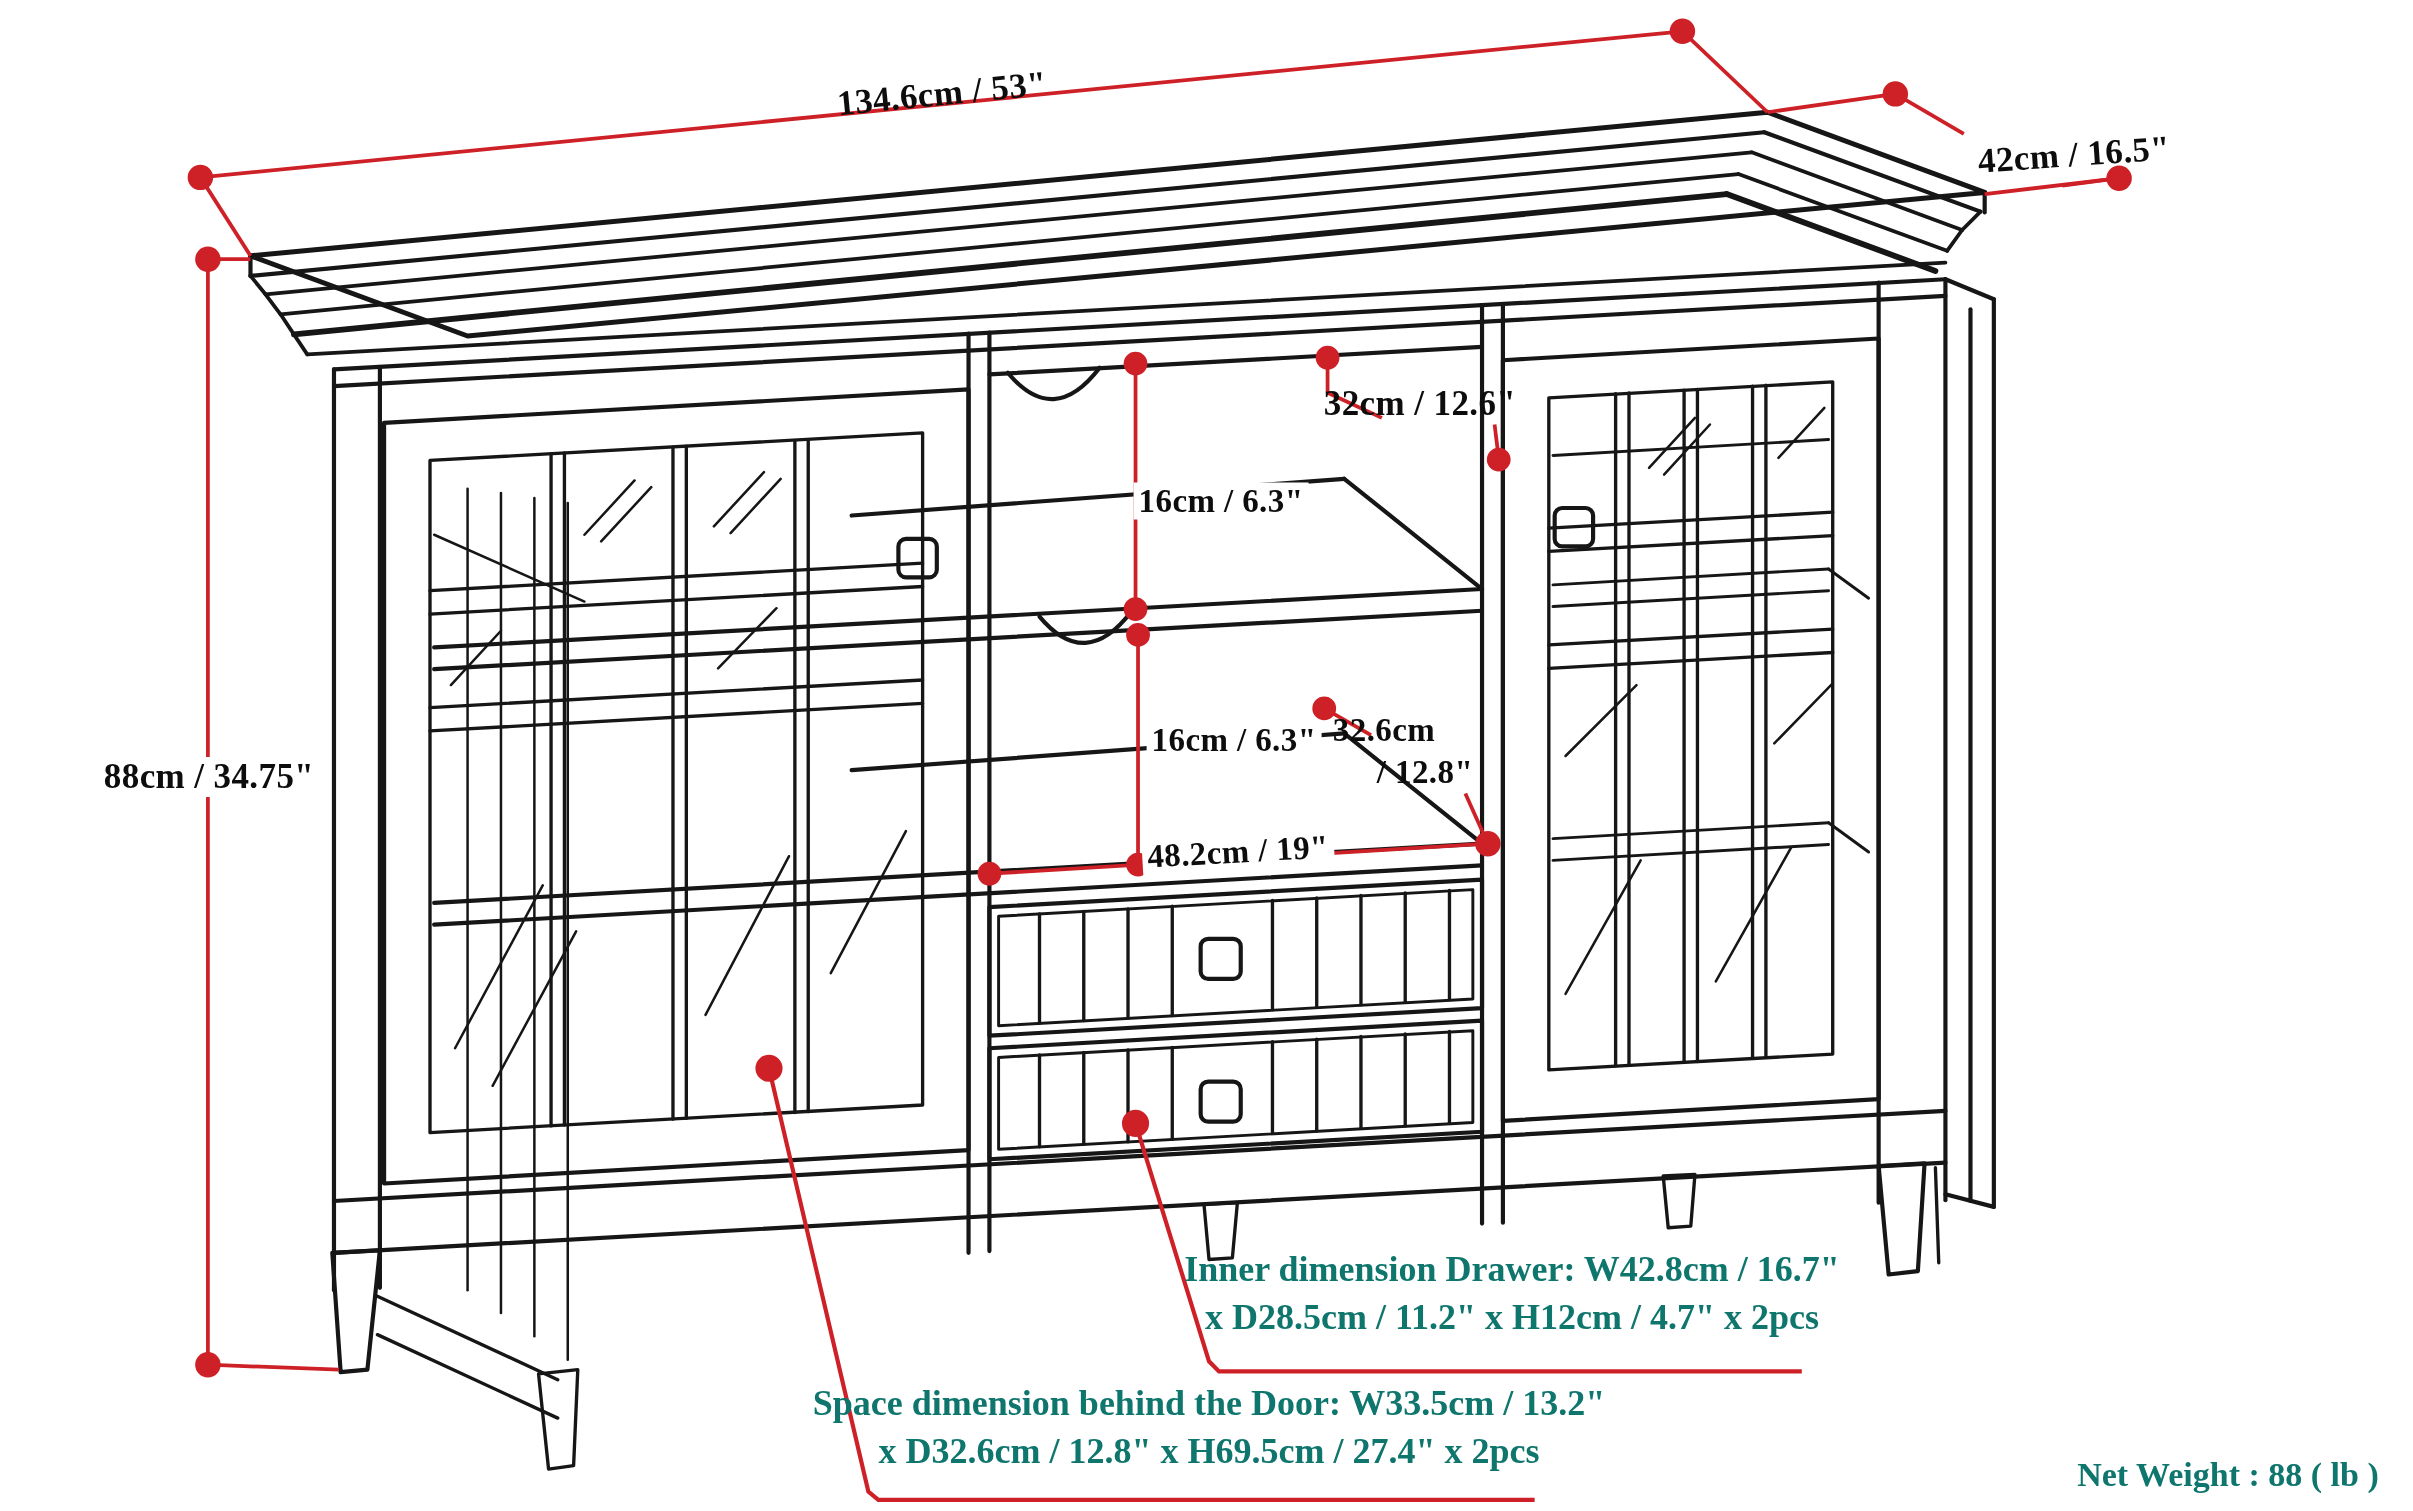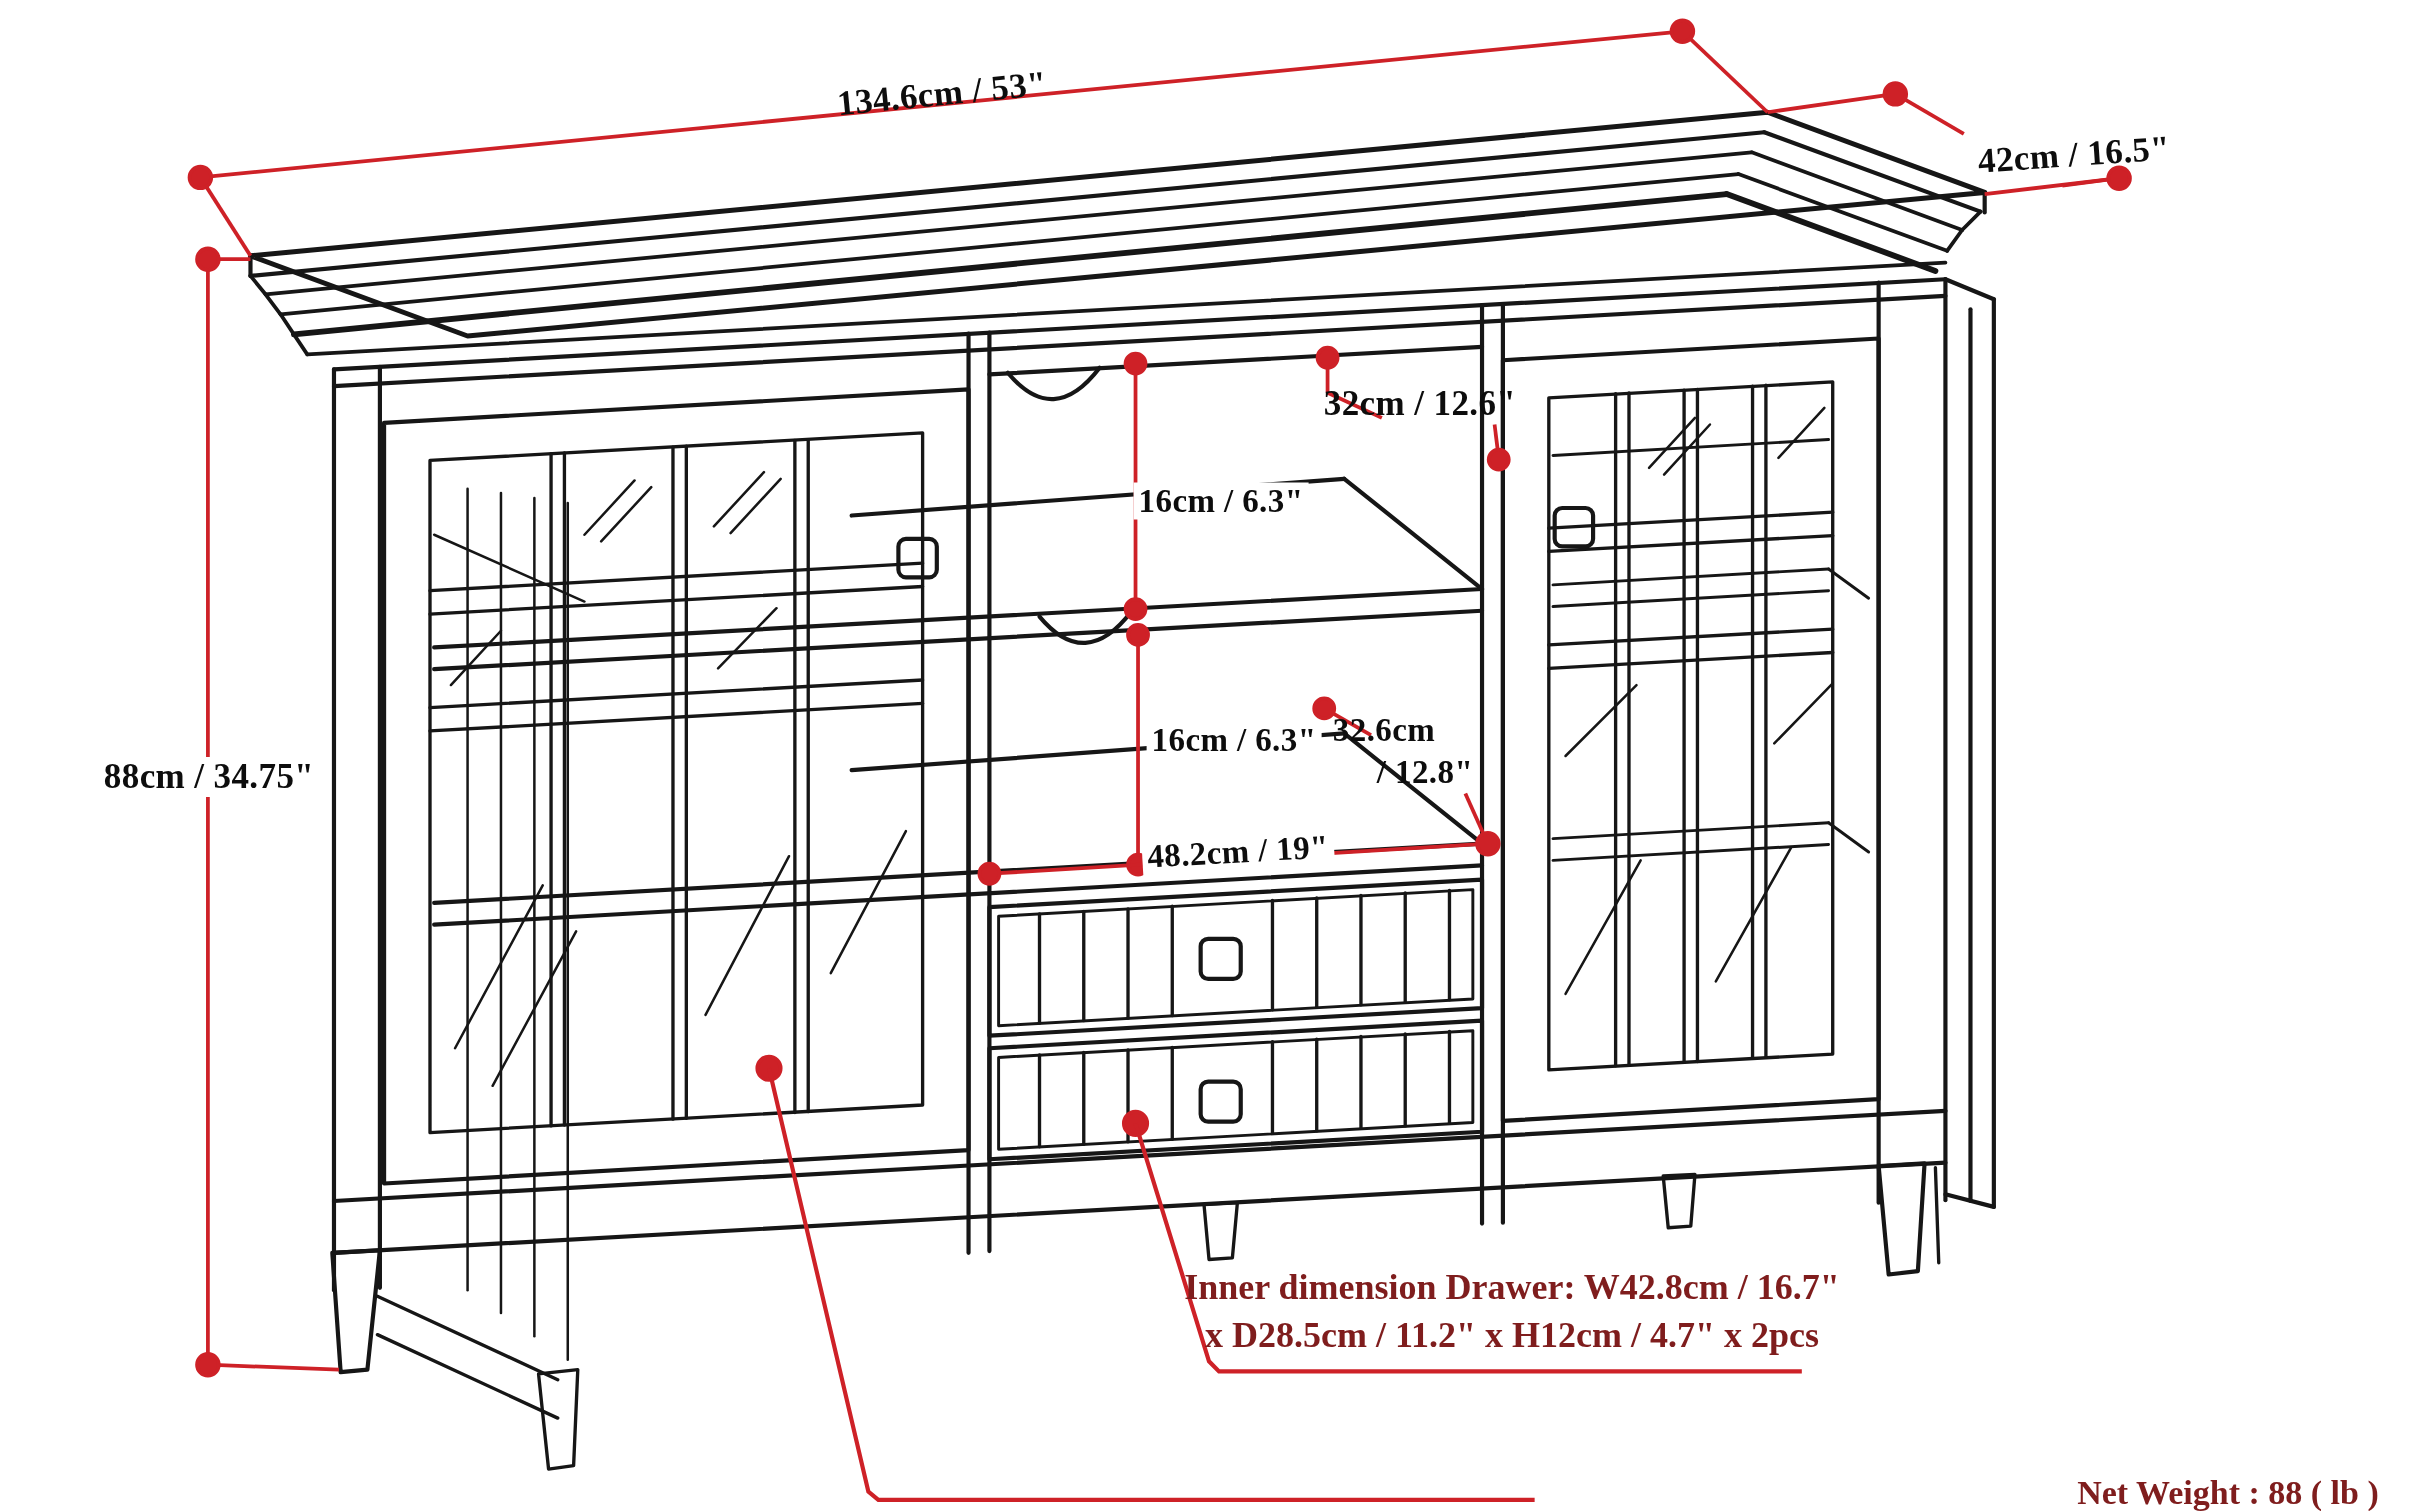--- a/index.html
+++ b/index.html
@@ -2,22 +2,22 @@
 <html style="font-size:13.4px"><head>
 <meta charset="utf-8">
 <style>
   html,body{margin:0;padding:0;background:#fff;}
   #stage{position:relative;width:2413px;height:1512px;background:#fff;overflow:hidden;
          font-family:"Liberation Serif", serif;}
   svg{position:absolute;left:0;top:0;}
   .lbl{position:absolute;transform:translate(-50%,-50%);white-space:nowrap;
        font-weight:700;color:#0d0d0d;font-size:35px;letter-spacing:0.4px;}
   .bg{background:#fff;padding:0 5px;}
-  .para{position:absolute;font-weight:700;color:#7f1d1d;font-size:36px;
-        text-align:center;line-height:1.32;white-space:nowrap;transform:translate(-50%,0);margin-top:18px;}
+  .para{position:absolute;font-weight:700;color:#0f766e;font-size:36px;
+        text-align:center;line-height:1.32;white-space:nowrap;transform:translate(-50%,0);}
 </style>
 </head>
 <body>
 
 <div id="stage">
 
 <svg width="2413" height="1512" viewBox="0 0 2890 1810">
   <g stroke="#161616" fill="none" stroke-linecap="round" stroke-linejoin="round">
 
     <g stroke-width="3">
@@ -291,17 +291,21 @@
 <div class="lbl" style="left:1384px;top:730px;font-size:33px;">32.6cm</div>
 <div class="lbl" style="left:1425px;top:772px;font-size:33px;">/ 12.8"</div>
 
 <div class="lbl bg" style="left:1238px;top:852px;transform:translate(-50%,-50%) rotate(-3.2deg);font-size:33px;">48.2cm / 19"</div>
 
 <div class="para" style="left:1512px;top:1246px;">
   <div>Inner dimension Drawer: W42.8cm / 16.7"</div>
   <div>x D28.5cm / 11.2" x H12cm / 4.7" x 2pcs</div>
 </div>
 
+<div class="para" style="left:1209px;top:1380px;">
+  <div>Space dimension behind the Door: W33.5cm / 13.2"</div>
+  <div>x D32.6cm / 12.8" x H69.5cm / 27.4" x 2pcs</div>
+</div>
 
 <div class="para" style="left:2228px;top:1453px;font-size:34px;">Net Weight : 88 ( lb )</div>
 
 </div>
 
 
 </body></html>

